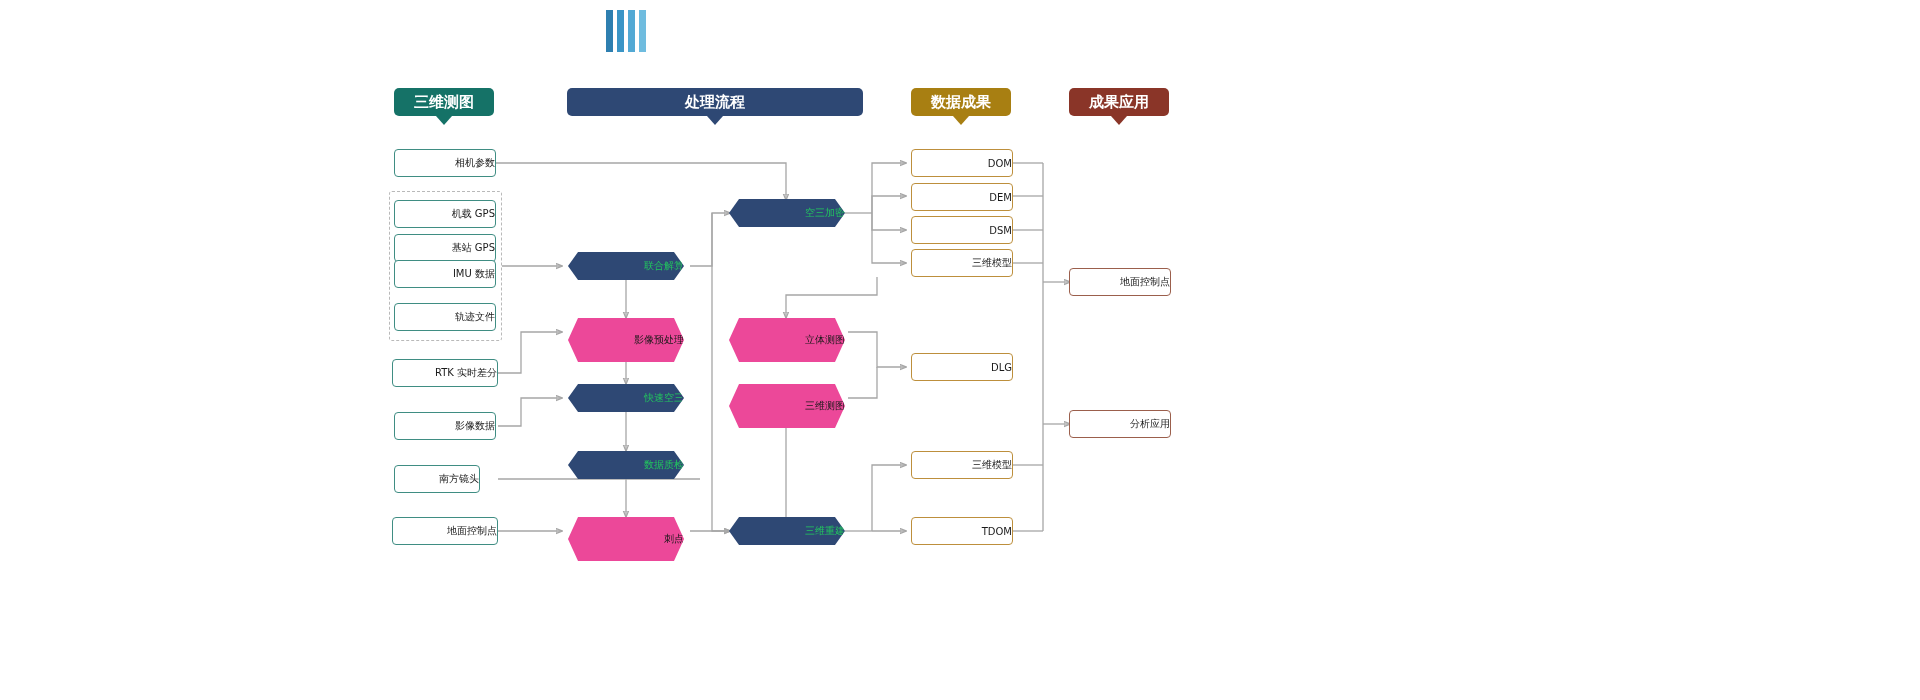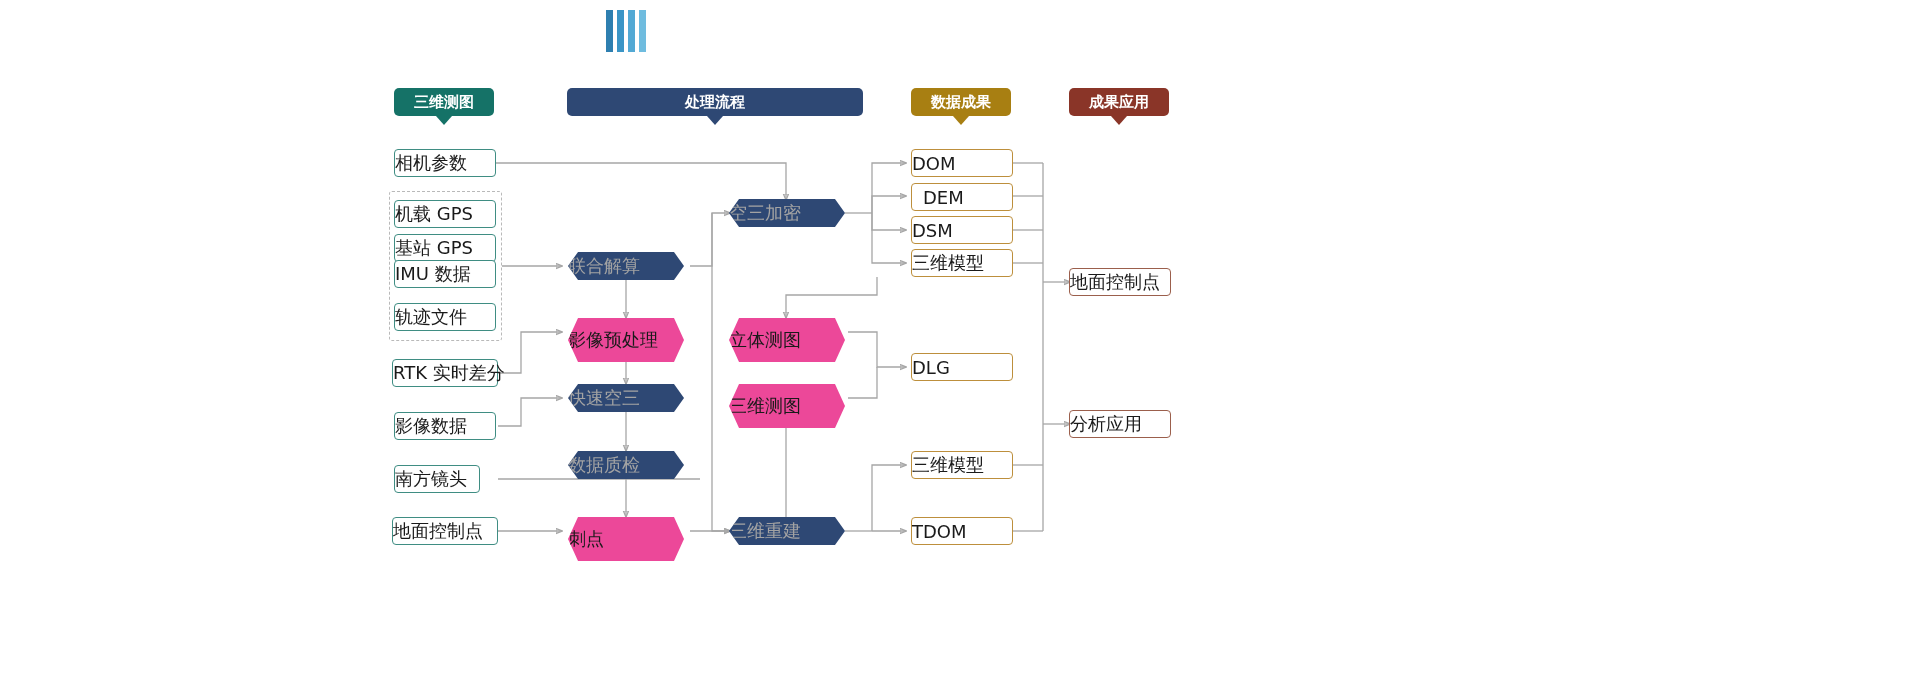--- a/index.html
+++ b/index.html
@@ -94,22 +94,22 @@
   .tag-result .notch   { border-top: 9px solid #a87f12; }
   .tag-apply    { left: 1069px; top: 88px; width: 100px; background: #8a3528; }
   .tag-apply .notch    { border-top: 9px solid #8a3528; }
 
   
   .node {
     position: absolute;
     box-sizing: border-box;
     display: flex;
     align-items: center;
-    justify-content: flex-start;
-    font-size: 18px;
+    justify-content: flex-end;
+    font-size: 10px;
     white-space: nowrap;
     color: #1a1a1a;
   }
 
   
   .node.rect-green {
     background: #ffffff;
     border: 1.4px solid #3f8d83;
     border-radius: 4px;
     height: 28px;
@@ -127,21 +127,21 @@
   .node.rect-brown {
     background: #ffffff;
     border: 1.4px solid #9b5f4c;
     border-radius: 4px;
     height: 28px;
   }
 
   
   .node.hex-blue {
     background: #2e4874;
-    color: #a3a3a3;
+    color: #22c55e;
     height: 28px;
     clip-path: polygon(10px 0, calc(100% - 10px) 0, 100% 50%, calc(100% - 10px) 100%, 10px 100%, 0 50%);
   }
 
   
   .node.hex-purple {
     background: #ec4899;
     color: #1a1a1a;
     height: 44px;
     clip-path: polygon(10px 0, calc(100% - 10px) 0, 100% 50%, calc(100% - 10px) 100%, 10px 100%, 0 50%);

